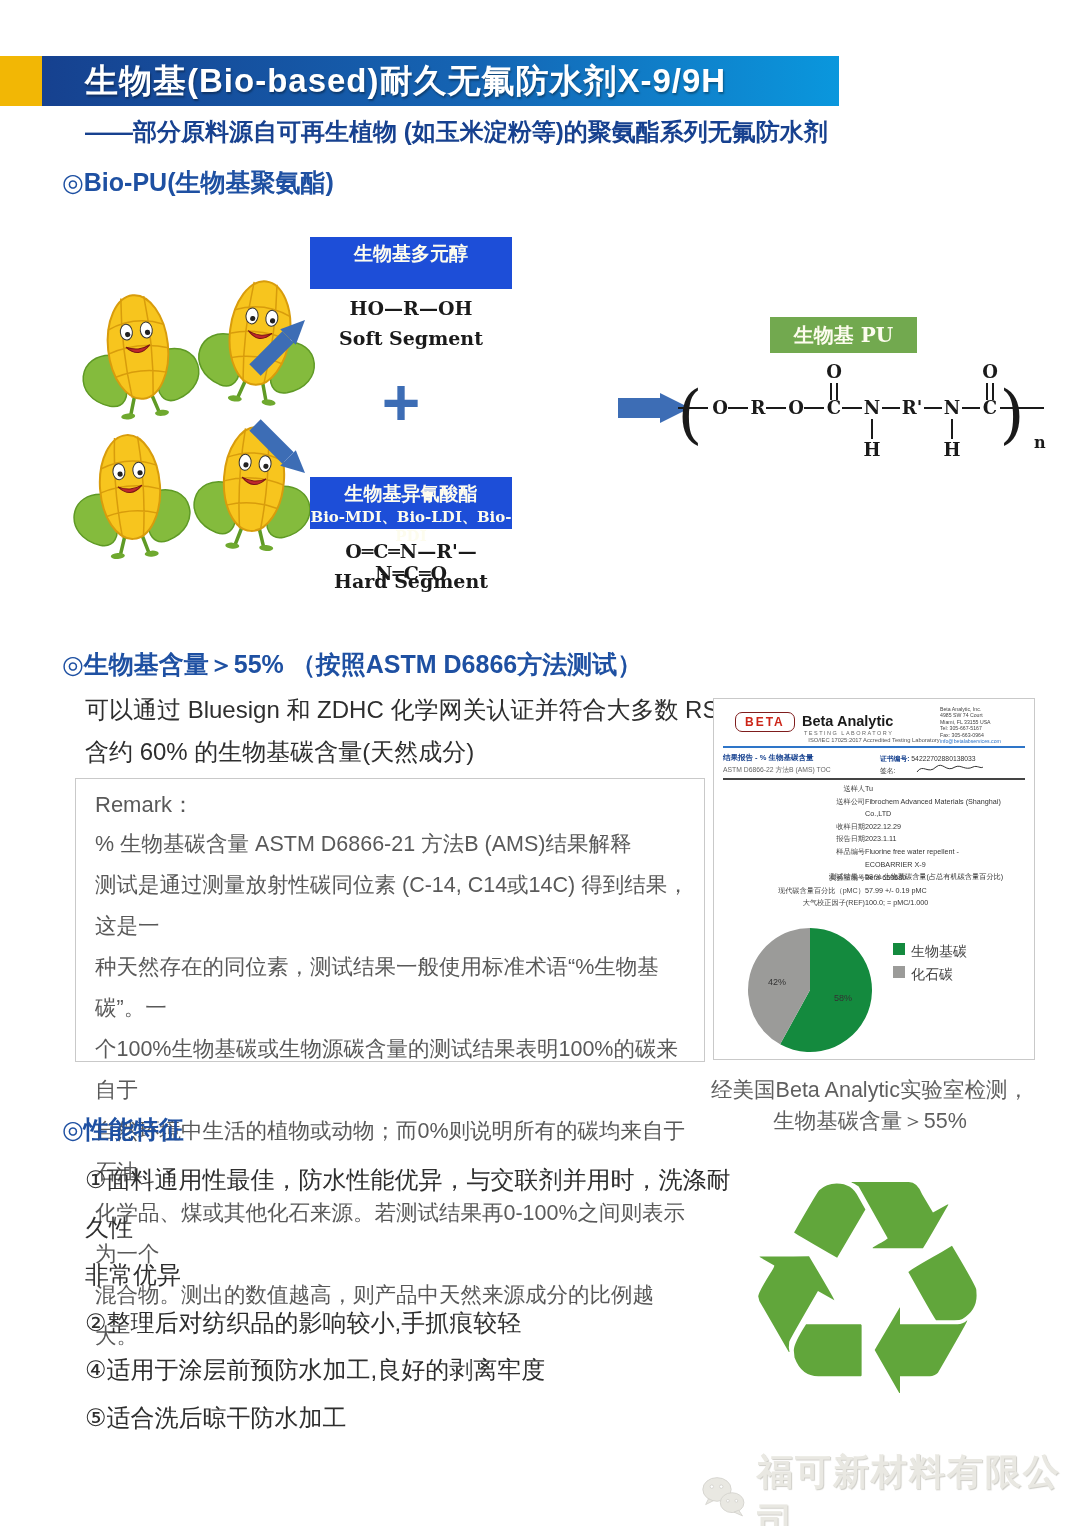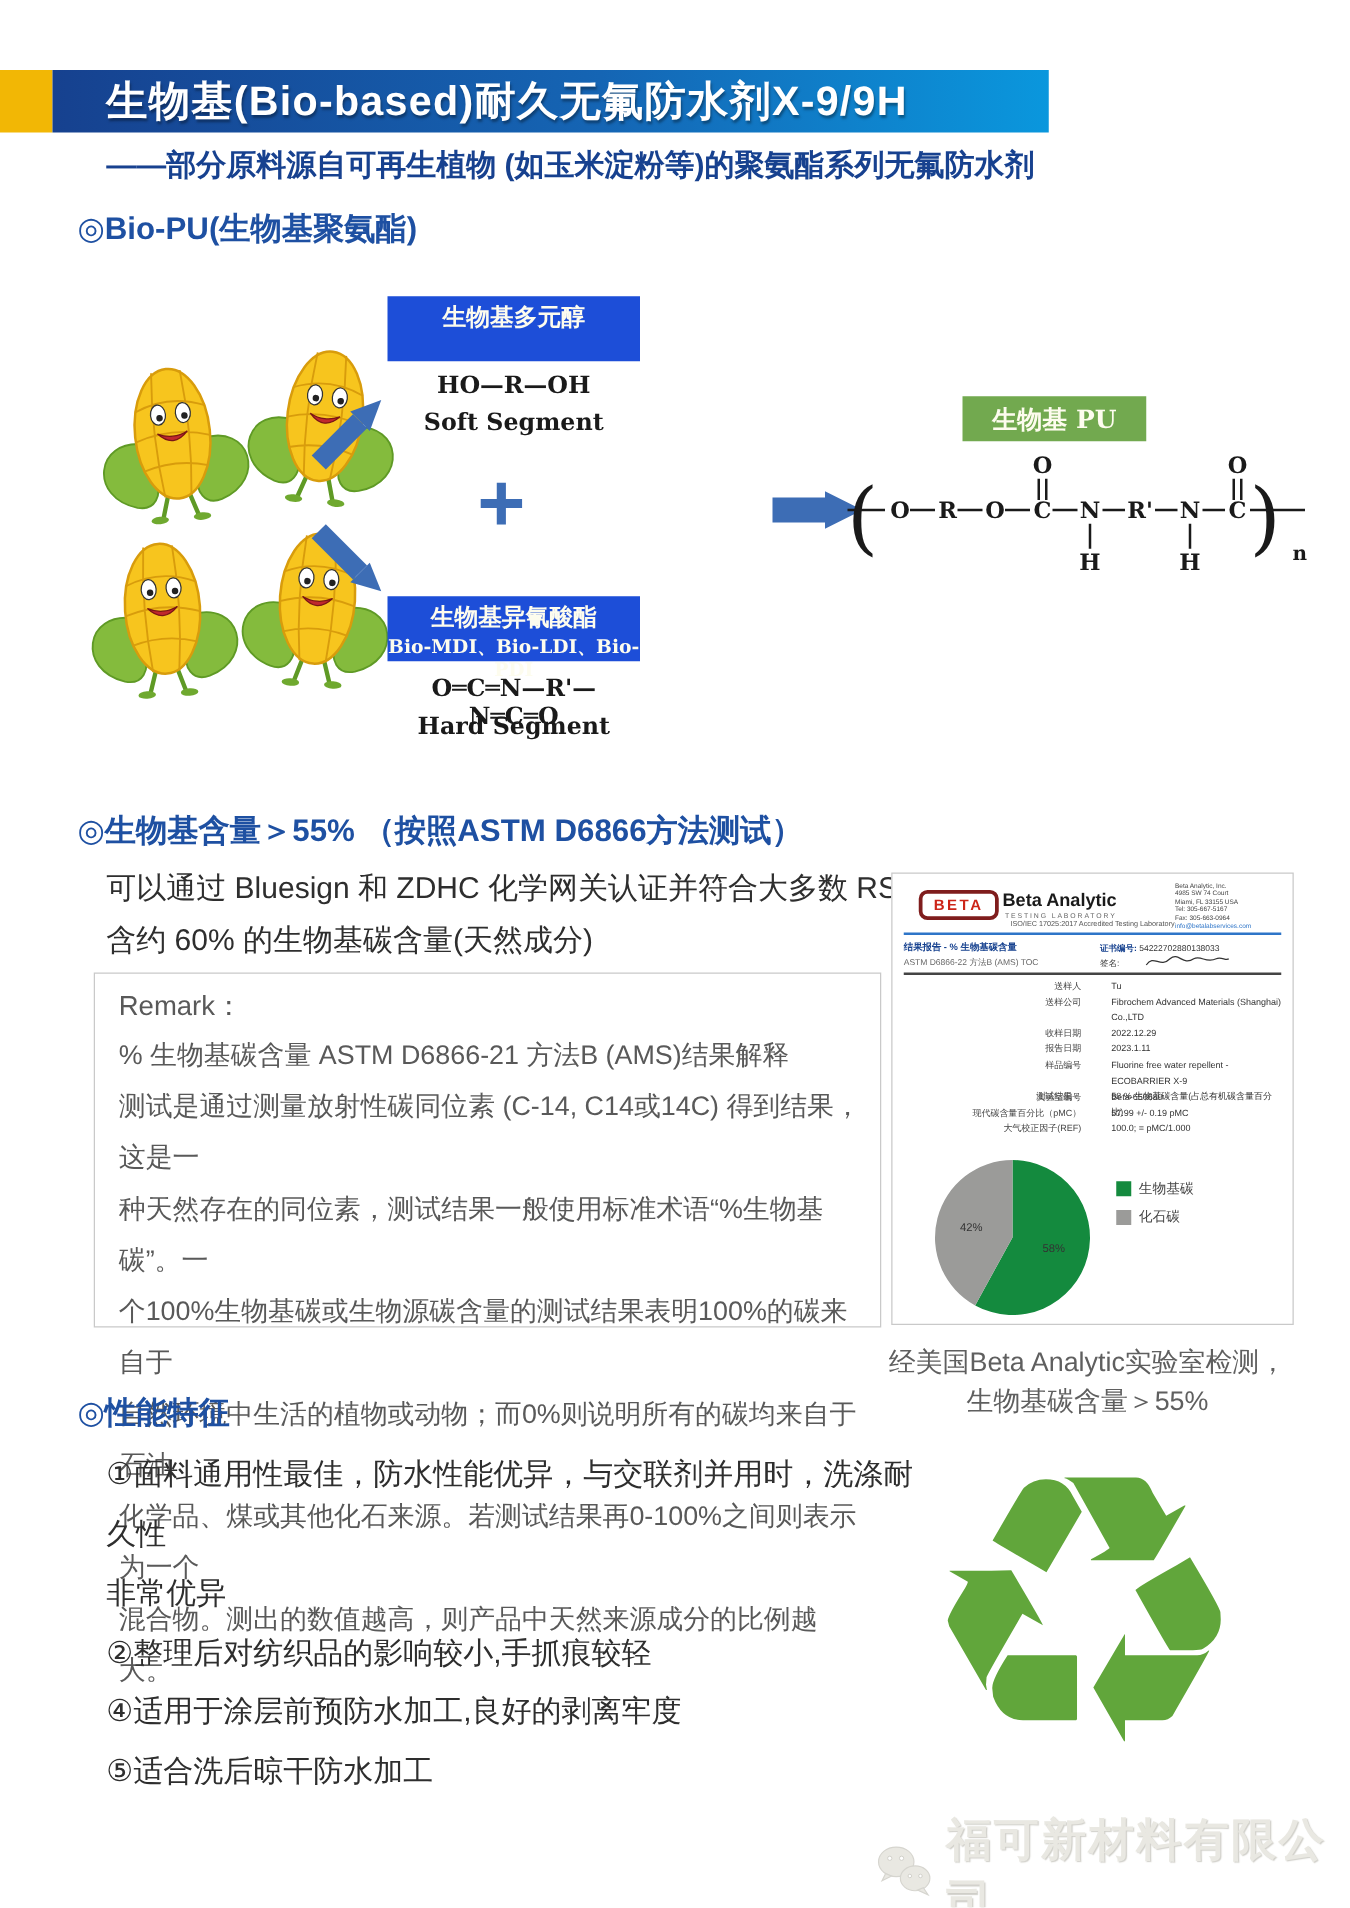--- a/index.html
+++ b/index.html
@@ -22,39 +22,39 @@
   .pu-box{left:770px;top:317px;width:147px;height:36px;line-height:36px;background:#72a94f;color:#fdfcee;text-align:center;font-family:"DejaVu Serif",serif;font-size:20px;font-weight:bold;}
 
   
   .intro{left:85px;font-size:24px;color:#2e2e2e;}
   .remark-box{left:75px;top:778px;width:630px;height:284px;border:1px solid #c9c9c9;background:#fff;box-sizing:border-box;}
   .remark-title{left:95px;top:790px;font-size:22px;color:#595959;}
   .remark-lines{left:95px;top:824px;width:600px;font-size:21.5px;color:#595959;line-height:41px;}
 
   
   .cert{left:713px;top:698px;width:322px;height:362px;border:1px solid #c9c9c9;background:#fff;box-sizing:border-box;}
-  .beta-badge{left:735px;top:712px;border:3px solid #7f1d1d;border-radius:7px;color:#cc2518;font-weight:bold;font-size:12px;letter-spacing:2px;padding:2px 9px;background:#fff;text-align:center;}
+  .beta-badge{left:735px;top:712px;border:1px solid #7f1d1d;border-radius:7px;color:#cc2518;font-weight:bold;font-size:12px;letter-spacing:2px;padding:2px 9px;background:#fff;text-align:center;}
   .cert-brand{left:802px;top:713px;font-size:14.5px;font-weight:bold;color:#1a1a1a;}
   .cert-brand-sub{left:804px;top:730px;font-size:5.5px;letter-spacing:1.5px;color:#666;}
   .cert-addr{left:940px;top:706px;width:92px;font-size:5.2px;line-height:6.4px;color:#444;}
   .cert-addr .mail{color:#2e75c8;}
   .cert-accred{left:713px;top:737px;width:322px;text-align:center;font-size:5.8px;color:#555;}
   .cert-rule-blue{left:723px;top:746px;width:302px;height:2px;background:#2e75c8;}
   .cert-report{left:723px;top:753px;font-size:7.5px;font-weight:bold;color:#16418f;}
   .cert-method{left:723px;top:765px;font-size:6.8px;color:#666;}
   .cert-no{left:880px;top:754px;font-size:6.8px;color:#333;}
   .cert-no b{color:#16418f;}
   .cert-sign{left:880px;top:766px;font-size:6.8px;color:#333;}
   .cert-rule-dark{left:723px;top:778px;width:302px;height:1.5px;background:#444;}
   .cert-rows{left:723px;top:783px;width:302px;}
   .crow{display:flex;font-size:7.2px;line-height:12.6px;color:#333;}
-  .crow .lb{width:142px;text-align:right;margin-right:24px;color:#444;}
+  .crow .lb{width:142px;text-align:right;margin-right:0;color:#444;}
   .crow .vl{flex:1;}
   .cert-labrows{left:723px;top:872px;width:302px;}
-  .legend{left:893px;font-size:11px;color:#444;display:flex;align-items:center;}
+  .legend{left:893px;font-size:14px;color:#444;display:flex;}
   .legend .sw{width:12px;height:12px;margin-right:6px;display:inline-block;}
   .caption{left:705px;top:1075px;width:330px;text-align:center;font-size:21.5px;color:#5f5f5f;line-height:31px;}
 
   
   .features{left:85px;top:1156px;width:650px;font-size:24px;color:#2e2e2e;line-height:47.5px;}
 
   
   .recycle{left:733px;top:1140px;font-size:300px;line-height:300px;color:#61a63b;font-family:"DejaVu Sans",sans-serif;}
 
   

